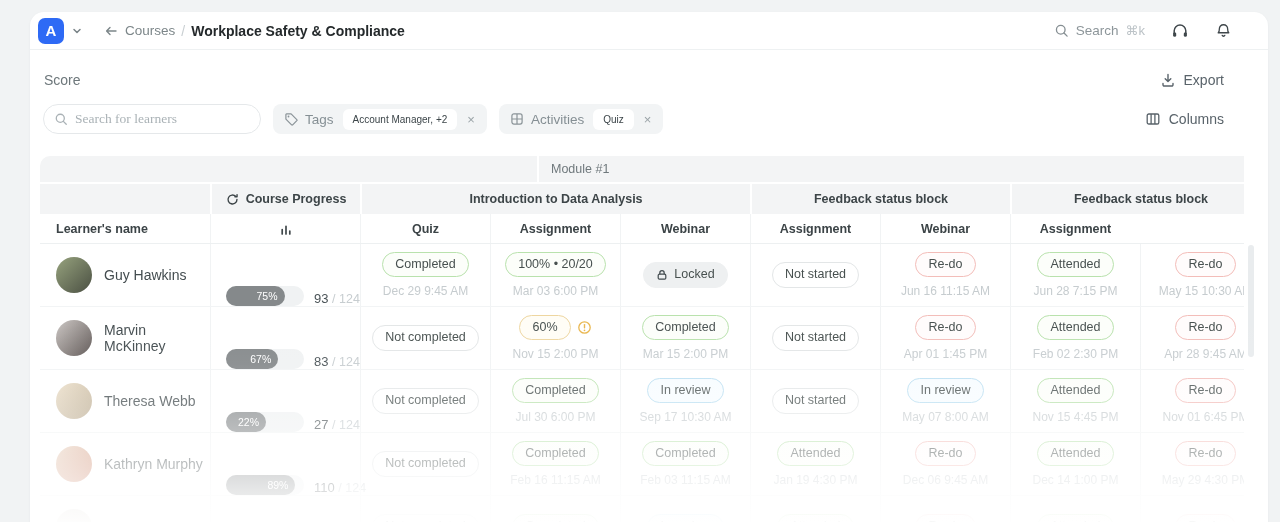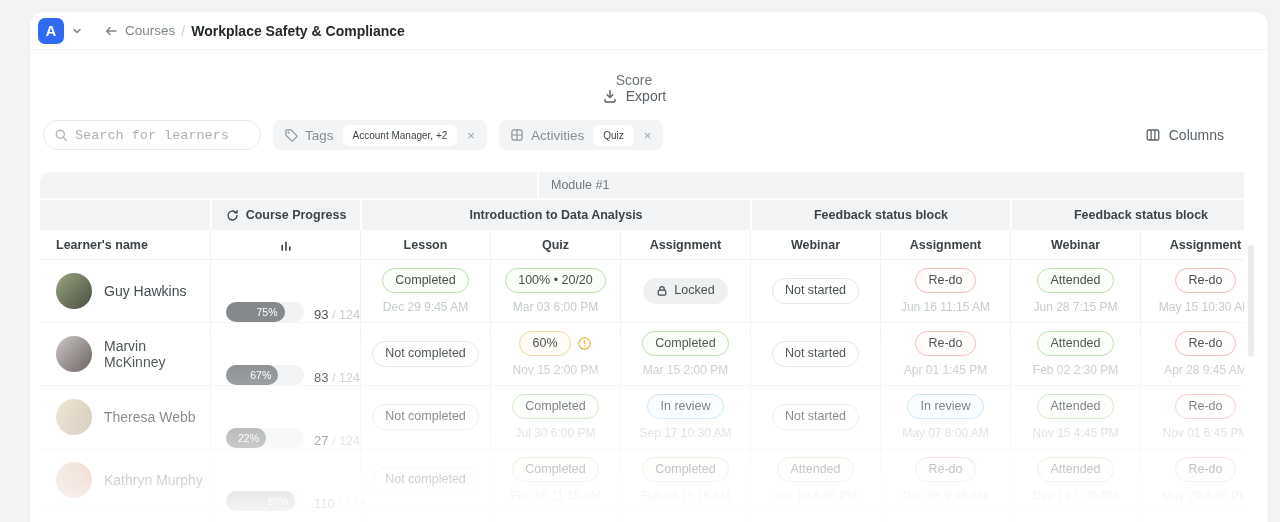--- a/index.html
+++ b/index.html
@@ -21,29 +21,29 @@
   .crumb-sep { color:#c9cfd2; font-size:14px; }
   .crumb-cur { color:#24292b; font-weight:bold; font-size:14px; }
   .nav-right { margin-left:auto; display:flex; align-items:center; gap:26px; }
   .gsearch { display:flex; align-items:center; gap:7px; cursor:pointer; }
   .gsearch .lbl { color:#8d969a; font-size:13.5px; }
   .gsearch .kbd { color:#bcc3c7; font-size:13px; }
   .icon-btn { display:flex; align-items:center; cursor:pointer; }
 
   
   .toolbar { display:flex; align-items:center; justify-content:space-between;
-    padding:22px 44px 0 14px;flex-direction:column; }
+    padding:22px 44px 0 14px; }
   .score { color:#6d777b; font-size:14px; }
   .linkbtn { display:flex; align-items:center; gap:8px; color:#59636a; font-size:14px; cursor:pointer; }
 
   .filters { display:flex; align-items:center; margin-top:16px; padding:0 44px 0 13px; }
   .lsearch { position:relative; }
   .lsearch input { width:218px; height:30px; border:1px solid #e5e8ea; border-radius:15px;
     padding:0 10px 0 31px; font-size:13.5px; color:#3e4649; outline:none;
-    font-family:Liberation Mono, monospace; }
+    font-family:Liberation Serif, serif; }
   .lsearch input::placeholder { color:#aab2b6; }
   .lsearch .mag { position:absolute; left:11px; top:8px; }
   .chip { display:flex; align-items:center; background:#f2f4f5; border-radius:8px;
     height:30px; padding:2px; margin-left:12px;justify-content:flex-end; }
   .chip-label { display:flex; align-items:center; gap:7px; padding:0 9px; color:#858f94; font-size:13.5px; }
   .chip-value { background:#fff; border-radius:6px; padding:5px 10px; color:#3c4549;
     font-size:10px; cursor:pointer; }
   .chip-x { padding:0 10px; color:#9aa3a7; font-size:13px; cursor:pointer; }
   .filters .right { margin-left:auto; }
 
@@ -123,20 +123,43 @@
     <div class="crumbs">
       <span class="crumb-back">
         <svg width="16" height="16" viewBox="0 0 16 16">
             <path d="M13 8 H3.8 M7 4.6 L3.6 8 l3.4 3.4" fill="none" stroke="#7c8689" stroke-width="1.4" stroke-linecap="round" stroke-linejoin="round"></path>
           </svg>
         <span>Courses</span>
       </span>
       <span class="crumb-sep">/</span>
       <span class="crumb-cur">Workplace Safety &amp; Compliance</span>
     </div>
+    <div class="nav-right">
+      <div class="gsearch">
+        <svg width="15" height="15" viewBox="0 0 16 16">
+            <circle cx="7.2" cy="7.2" r="4.6" fill="none" stroke="#868f93" stroke-width="1.4"></circle>
+            <path d="M10.7 10.7 L14 14" stroke="#868f93" stroke-width="1.4" stroke-linecap="round"></path>
+          </svg>
+        <span class="lbl">Search</span>
+        <span class="kbd">⌘k</span>
+      </div>
+      <span class="icon-btn">
+        <svg width="18" height="17" viewBox="0 0 18 17">
+            <path d="M3.2 12 V8.8 a5.8 5.8 0 0 1 11.6 0 V12" fill="none" stroke="#3f474b" stroke-width="1.5"></path>
+            <rect x="2.1" y="10.3" width="3.1" height="4.4" rx="1.5" fill="#3f474b"></rect>
+            <rect x="12.8" y="10.3" width="3.1" height="4.4" rx="1.5" fill="#3f474b"></rect>
+          </svg>
+      </span>
+      <span class="icon-btn">
+        <svg width="17" height="17" viewBox="0 0 18 17">
+            <path d="M9 2.4 c-2.7 0-4.4 2-4.4 4.5 0 3-1.2 4-1.2 4 h11.2 c0 0-1.2-1-1.2-4 0-2.5-1.7-4.5-4.4-4.5 z" fill="none" stroke="#3f474b" stroke-width="1.4" stroke-linejoin="round"></path>
+            <path d="M7.6 13.6 a1.5 1.5 0 0 0 2.8 0" fill="none" stroke="#3f474b" stroke-width="1.4" stroke-linecap="round"></path>
+          </svg>
+      </span>
+    </div>
   </div>
 
   <div class="toolbar">
     <span class="score">Score</span>
     <span class="linkbtn">
       <svg width="16" height="16" viewBox="0 0 16 16">
           <path d="M8 2.5 V9.3 M5.2 6.8 L8 9.6 L10.8 6.8" fill="none" stroke="#59636a" stroke-width="1.4" stroke-linecap="round" stroke-linejoin="round"></path>
           <path d="M3 11.4 v1.4 a1.2 1.2 0 0 0 1.2 1.2 h7.6 a1.2 1.2 0 0 0 1.2 -1.2 v-1.4" fill="none" stroke="#59636a" stroke-width="1.4" stroke-linecap="round"></path>
         </svg>
       <span>Export</span>
@@ -201,21 +224,20 @@
         <div class="b-fb">Feedback status block</div>
         <div class="b-fb">Feedback status block</div>
       </div>
       <div class="row-c">
         <div class="hc hc-learner">Learner's name</div>
         <div class="hc hc-progress">
           <svg width="14" height="14" viewBox="0 0 14 14">
               <path d="M3.2 12 V7.5 M7 12 V4.3 M10.8 12 V9" fill="none" stroke="#40484b" stroke-width="1.7" stroke-linecap="round"></path>
             </svg>
         </div>
-        <div class="hc hc-act">Lesson</div>
         <div class="hc hc-act">Quiz</div>
         <div class="hc hc-act">Assignment</div>
         <div class="hc hc-act">Webinar</div>
         <div class="hc hc-act">Assignment</div>
         <div class="hc hc-act">Webinar</div>
         <div class="hc hc-act">Assignment</div>
       </div>
       <div>
   <div class="trow">
     <div class="c-learner">

